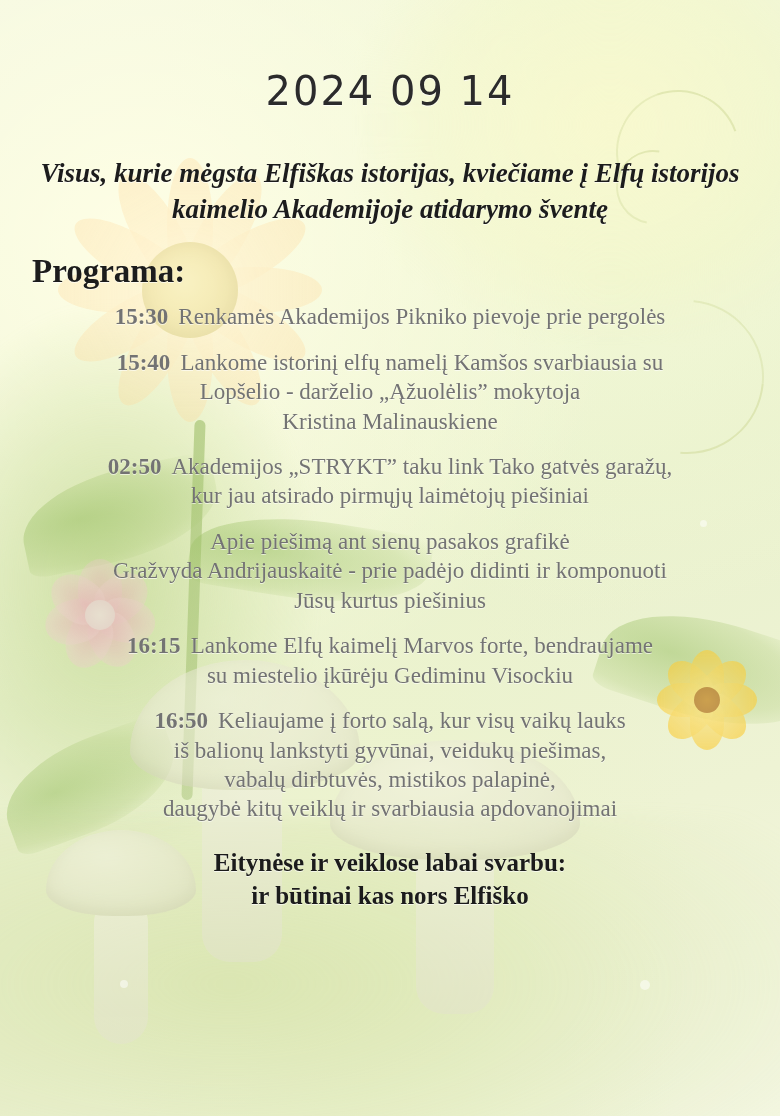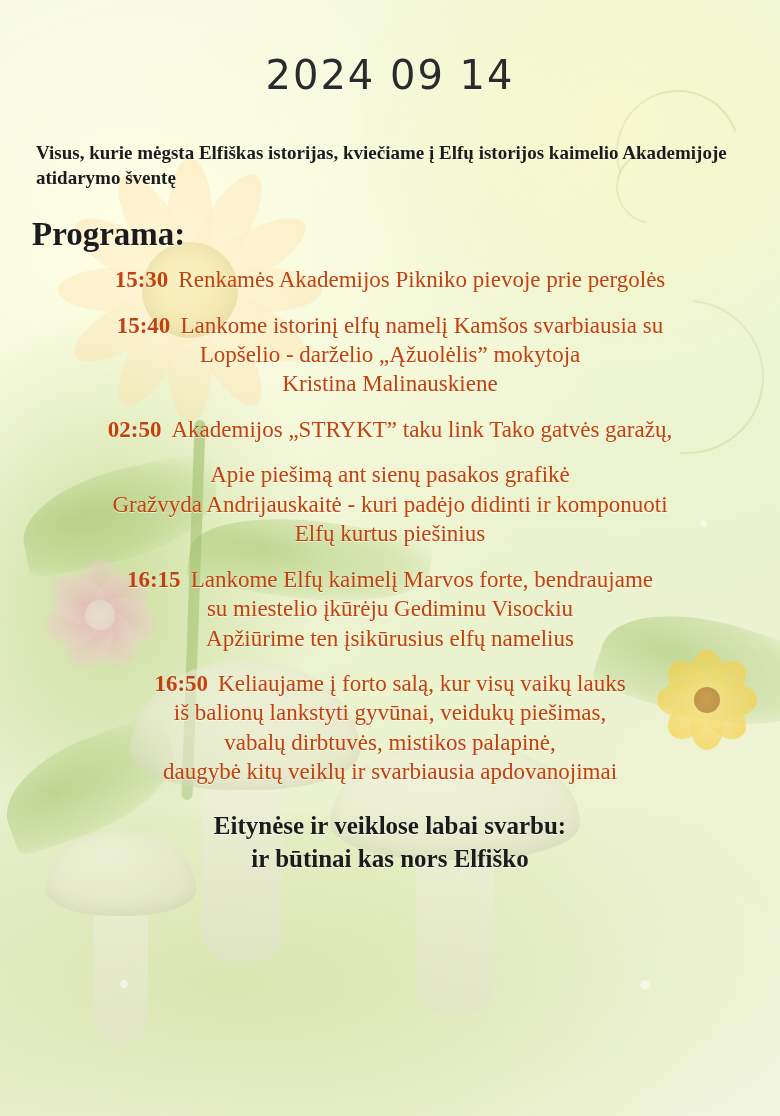--- a/index.html
+++ b/index.html
@@ -178,61 +178,62 @@
   .sw3 { left: 610px; top: 300px; width: 150px; height: 150px; transform: rotate(140deg); }
   .dot {
     position: absolute;
     border-radius: 50%;
     background: rgba(255,255,255,0.5);
   }
   
   .content {
     position: absolute;
     inset: 0;
-    padding: 0 18px;
+    padding: 16px 18px;
     box-sizing: border-box;
   }
   .date {
     text-align: center;
     font-family: "DejaVu Sans", sans-serif;
     font-size: 40px;
     letter-spacing: 2px;
     color: #2b2b2b;
     margin-top: 52px;
     text-shadow: 0 1px 0 rgba(255,255,255,0.7);
   }
   .invite {
     margin-top: 42px;
-    text-align: left;
+    text-align: center;
     font-family: "Liberation Serif", serif;
     font-weight: bold;
-    font-size: 19px;
+    font-size: 27px;
     line-height: 1.32;
     color: #1c1c1c;
     text-shadow: 0 1px 0 rgba(255,255,255,0.65);
     padding: 0 18px;
+    font-style: italic;
   }
   .program-title {
     margin-top: 26px;
     margin-left: 14px;
     font-family: "Liberation Serif", serif;
     font-weight: bold;
     font-size: 33px;
     color: #1c1c1c;
     text-shadow: 0 1px 0 rgba(255,255,255,0.65);
   }
   .schedule {
     margin-top: 12px;
   }
   .entry {
     margin-bottom: 16px;
     text-align: center;
     font-size: 23px;
     line-height: 1.28;
-    color: #c2410c;
+    color: #737373;
     text-shadow: 0 1px 0 rgba(255,255,255,0.6);
   }
   .entry .first-line {
     display: block;
     white-space: nowrap;
   }
   .entry .time {
     font-weight: bold;
     margin-right: 10px;
   }
@@ -351,34 +352,34 @@
           <span class="time">15:40</span><span>Lankome istorinį elfų namelį Kamšos svarbiausia su</span>
         </span>
         <span class="line">Lopšelio - darželio „Ąžuolėlis” mokytoja</span>
         <span class="line">Kristina Malinauskiene</span>
       </div>
 
       <div class="entry">
         <span class="first-line">
           <span class="time">02:50</span><span>Akademijos „STRYKT” taku link Tako gatvės garažų,</span>
         </span>
+        <span class="line">kur jau atsirado pirmųjų laimėtojų piešiniai</span>
       </div>
 
       <div class="entry">
         <span class="line">Apie piešimą ant sienų pasakos grafikė</span>
-        <span class="line">Gražvyda Andrijauskaitė - kuri padėjo didinti ir komponuoti</span>
-        <span class="line">Elfų kurtus piešinius</span>
+        <span class="line">Gražvyda Andrijauskaitė - prie padėjo didinti ir komponuoti</span>
+        <span class="line">Jūsų kurtus piešinius</span>
       </div>
 
       <div class="entry">
         <span class="first-line">
           <span class="time">16:15</span><span>Lankome Elfų kaimelį Marvos forte, bendraujame</span>
         </span>
         <span class="line">su miestelio įkūrėju Gediminu Visockiu</span>
-        <span class="line">Apžiūrime ten įsikūrusius elfų namelius</span>
       </div>
 
       <div class="entry">
         <span class="first-line">
           <span class="time">16:50</span><span>Keliaujame į forto salą, kur visų vaikų lauks</span>
         </span>
         <span class="line">iš balionų lankstyti gyvūnai, veidukų piešimas,</span>
         <span class="line">vabalų dirbtuvės, mistikos palapinė,</span>
         <span class="line">daugybė kitų veiklų ir svarbiausia apdovanojimai</span>
       </div>

